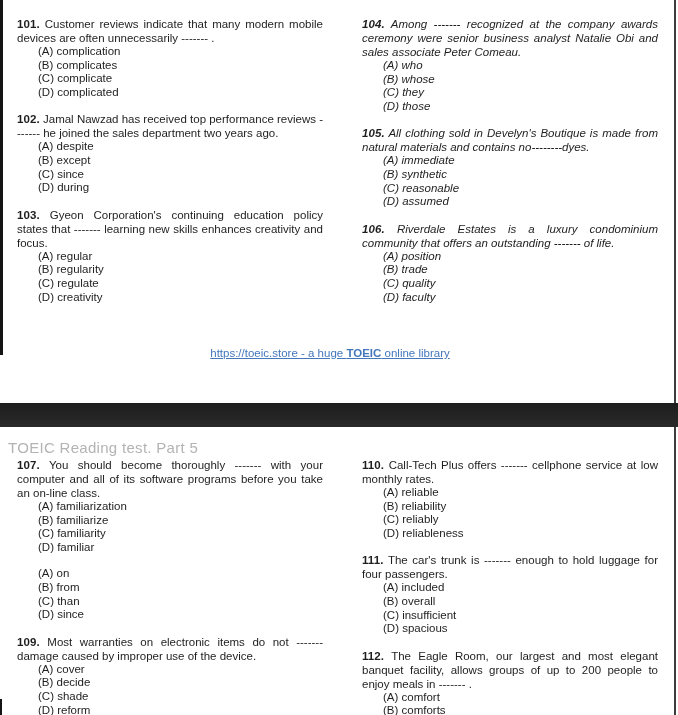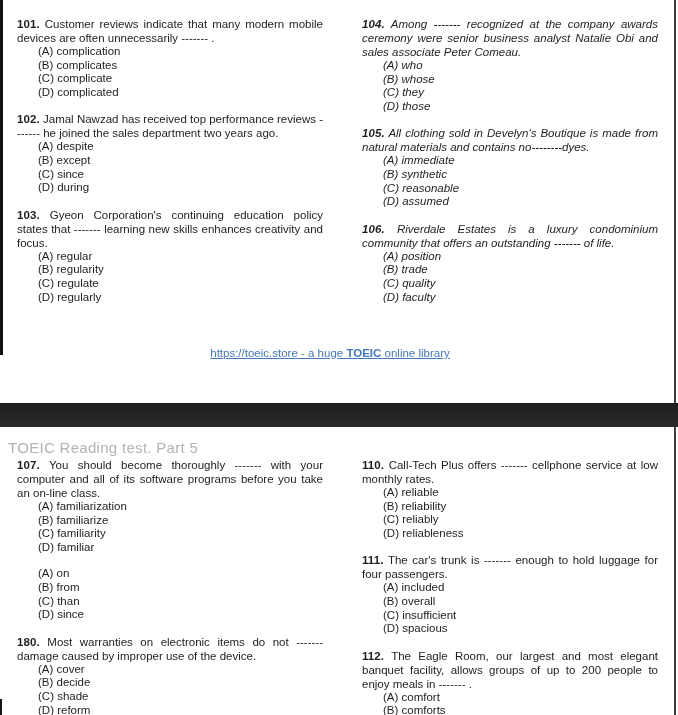--- a/index.html
+++ b/index.html
@@ -82,21 +82,21 @@
             <div class="option">(C) since</div>
             <div class="option">(D) during</div>
           </div>
         </div>
         <div class="question">
           <p class="qtext"><b>103.</b> <span>Gyeon Corporation's continuing education policy states that ------- learning new skills enhances creativity and focus.</span></p>
           <div class="options">
             <div class="option">(A) regular</div>
             <div class="option">(B) regularity</div>
             <div class="option">(C) regulate</div>
-            <div class="option">(D) regularly</div>
+            <div class="option">(D) creativity</div>
           </div>
         </div>
       </div>
     <div class="col">
         <div class="question">
           <p class="qtext"><b>104.</b> <span>Among ------- recognized at the company awards ceremony were senior business analyst Natalie Obi and sales associate Peter Comeau.</span></p>
           <div class="options">
             <div class="option">(A) who</div>
             <div class="option">(B) whose</div>
             <div class="option">(C) they</div>
@@ -143,21 +143,21 @@
         </div>
         <div class="question">
           <div class="options">
             <div class="option">(A) on</div>
             <div class="option">(B) from</div>
             <div class="option">(C) than</div>
             <div class="option">(D) since</div>
           </div>
         </div>
         <div class="question">
-          <p class="qtext"><b>180.</b> <span>Most warranties on electronic items do not ------- damage caused by improper use of the device.</span></p>
+          <p class="qtext"><b>109.</b> <span>Most warranties on electronic items do not ------- damage caused by improper use of the device.</span></p>
           <div class="options">
             <div class="option">(A) cover</div>
             <div class="option">(B) decide</div>
             <div class="option">(C) shade</div>
             <div class="option">(D) reform</div>
           </div>
         </div>
       </div>
     <div class="col">
         <div class="question">

